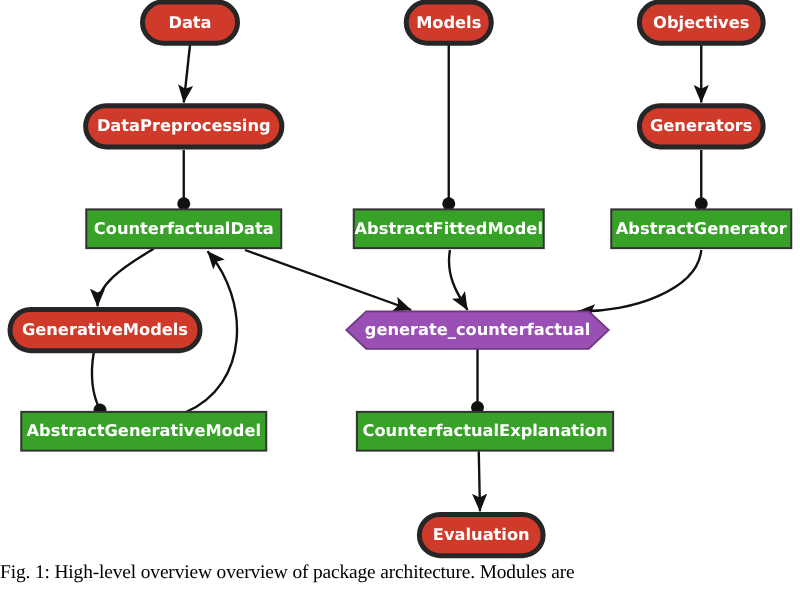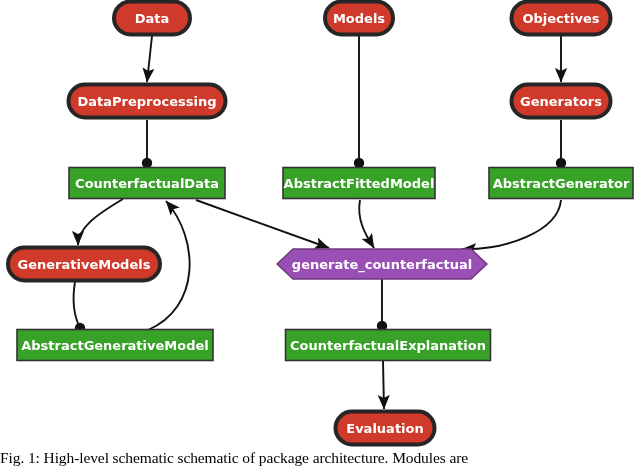--- a/index.html
+++ b/index.html
@@ -151,15 +151,15 @@
           <rect x="285.5" y="329.5" width="205" height="31" class="type-shape"></rect>
           <text x="388" y="345.5" class="node-label" font-size="13">CounterfactualExplanation</text>
         </g>
         <g>
           <rect x="335.5" y="411.5" width="99" height="33" rx="16.5" ry="16.5" class="module-shape"></rect>
           <text x="385" y="428.5" class="node-label" font-size="13">Evaluation</text>
         </g>
       </g>
   </svg>
 
-  <div class="caption">Fig. 1: High-level schematic schematic of package architecture. Modules are</div>
+  <div class="caption">Fig. 1: High-level overview overview of package architecture. Modules are</div>
 
 </div>
 
 </body></html>

